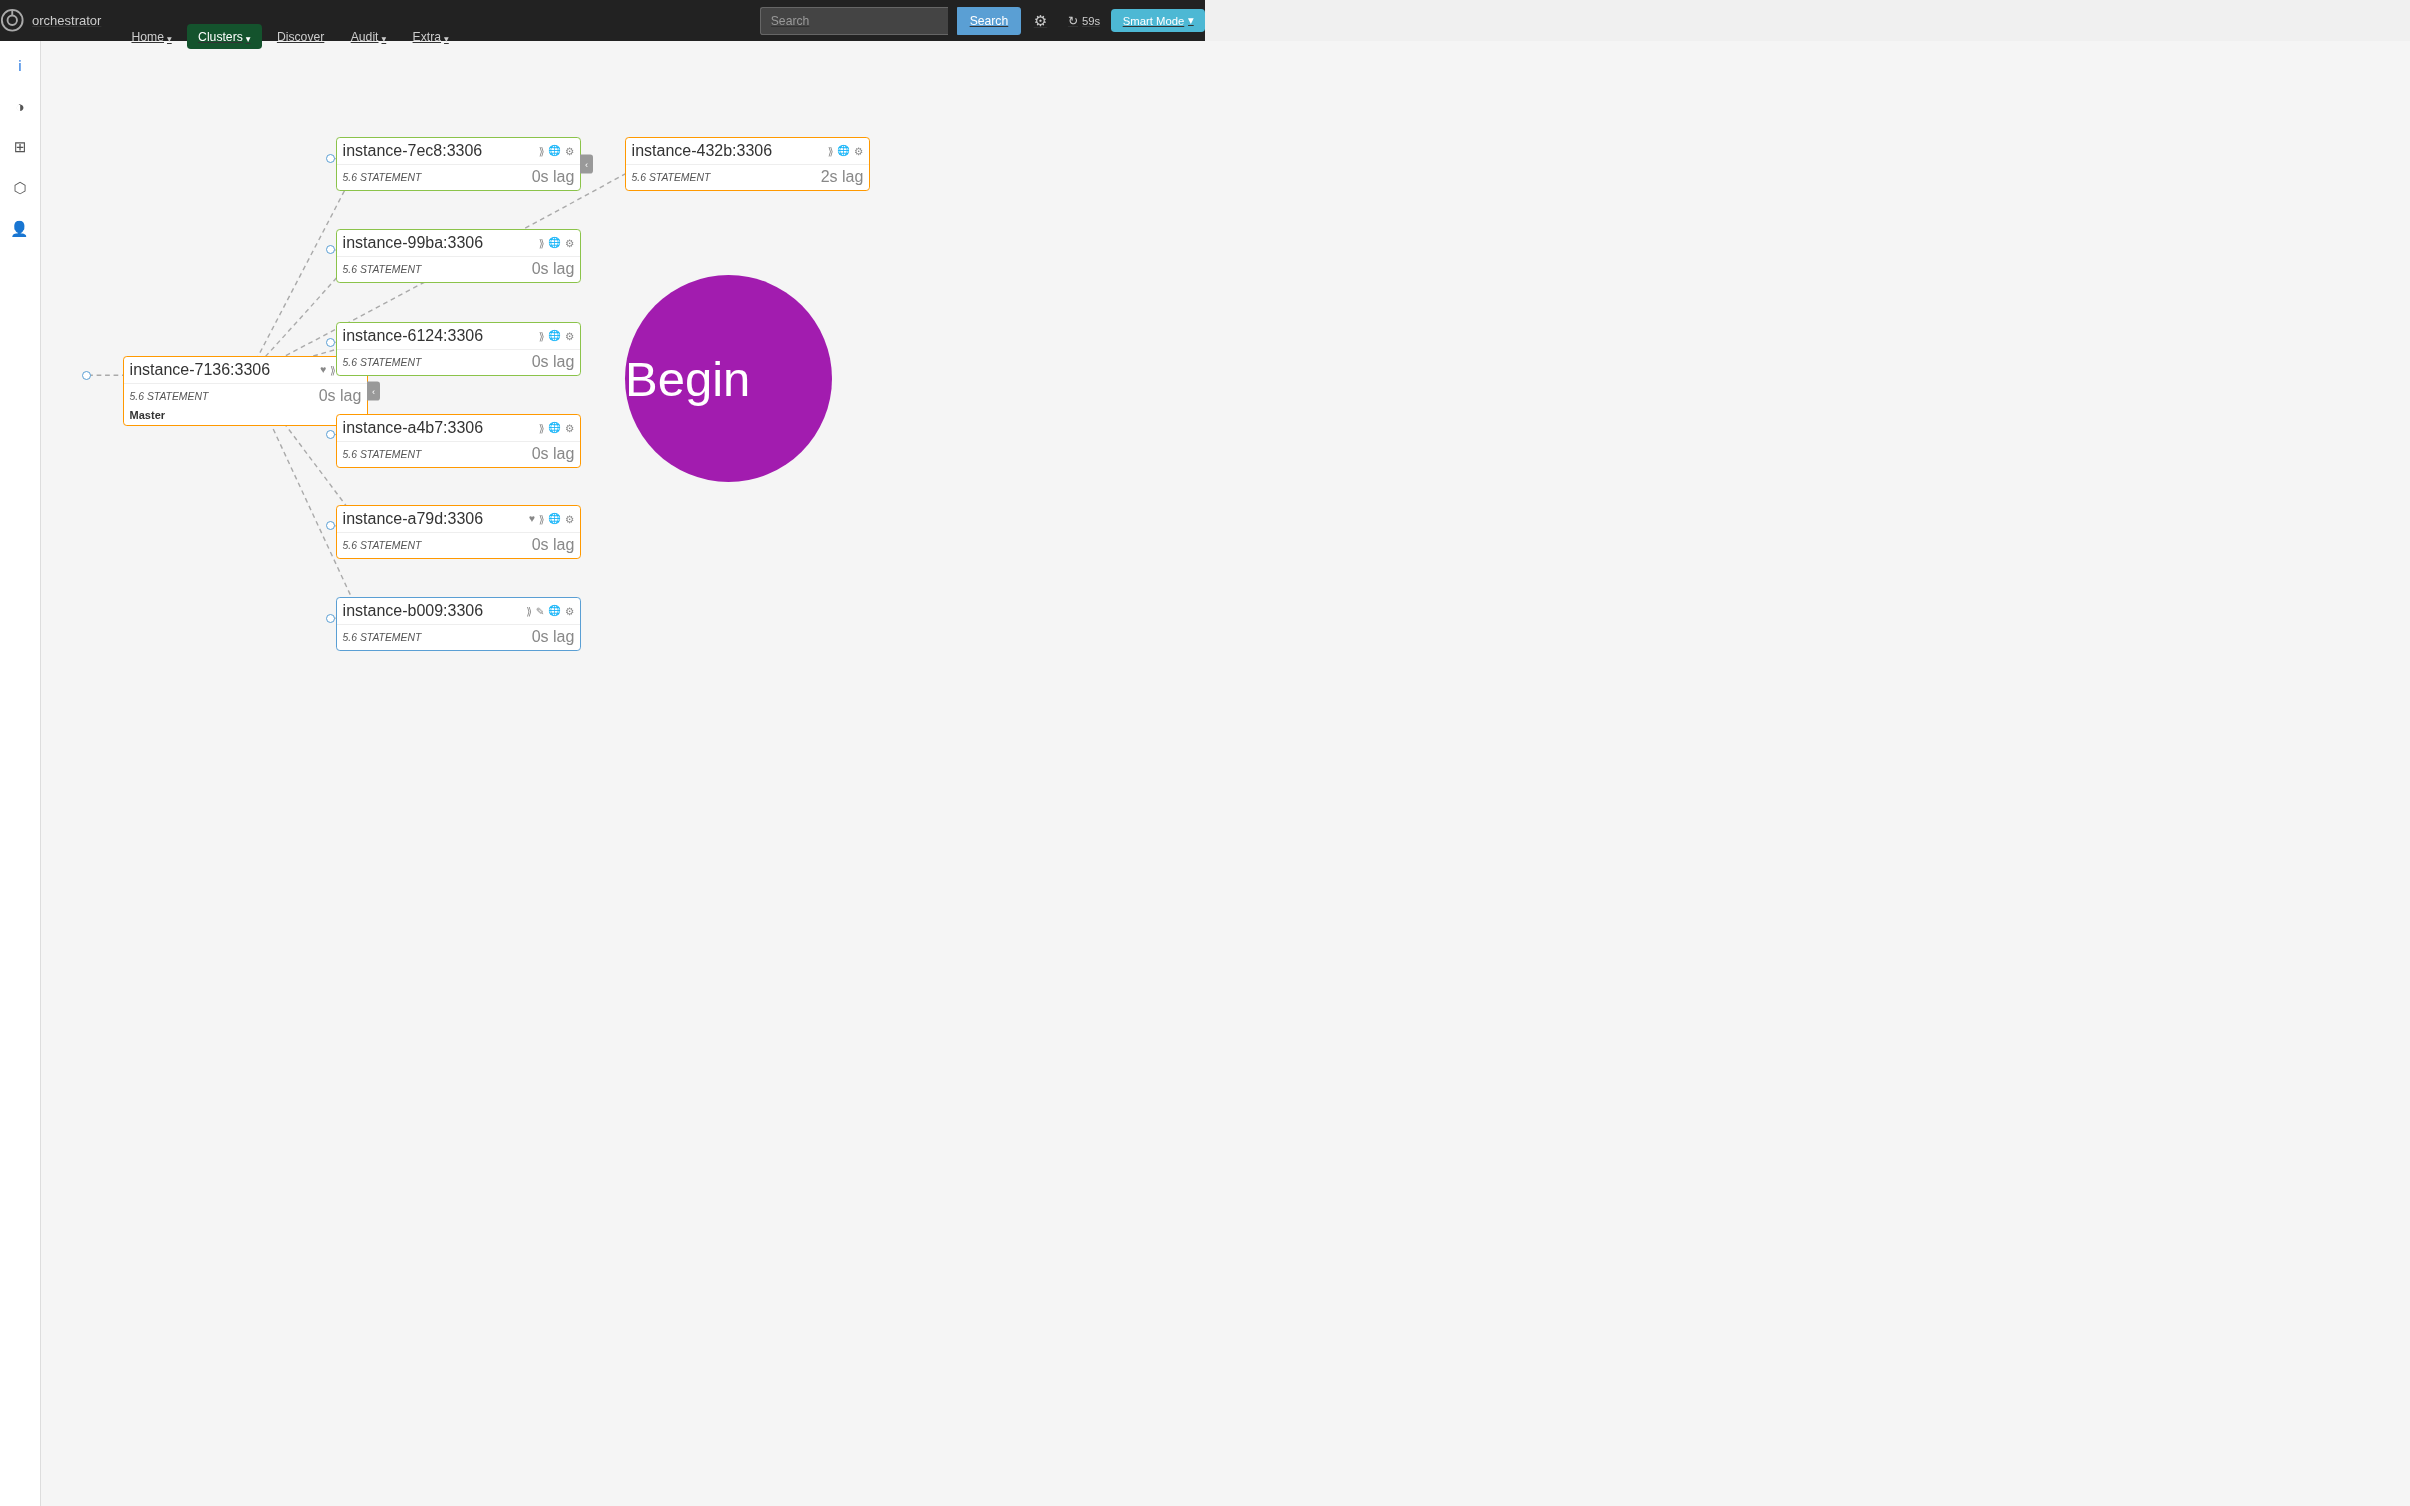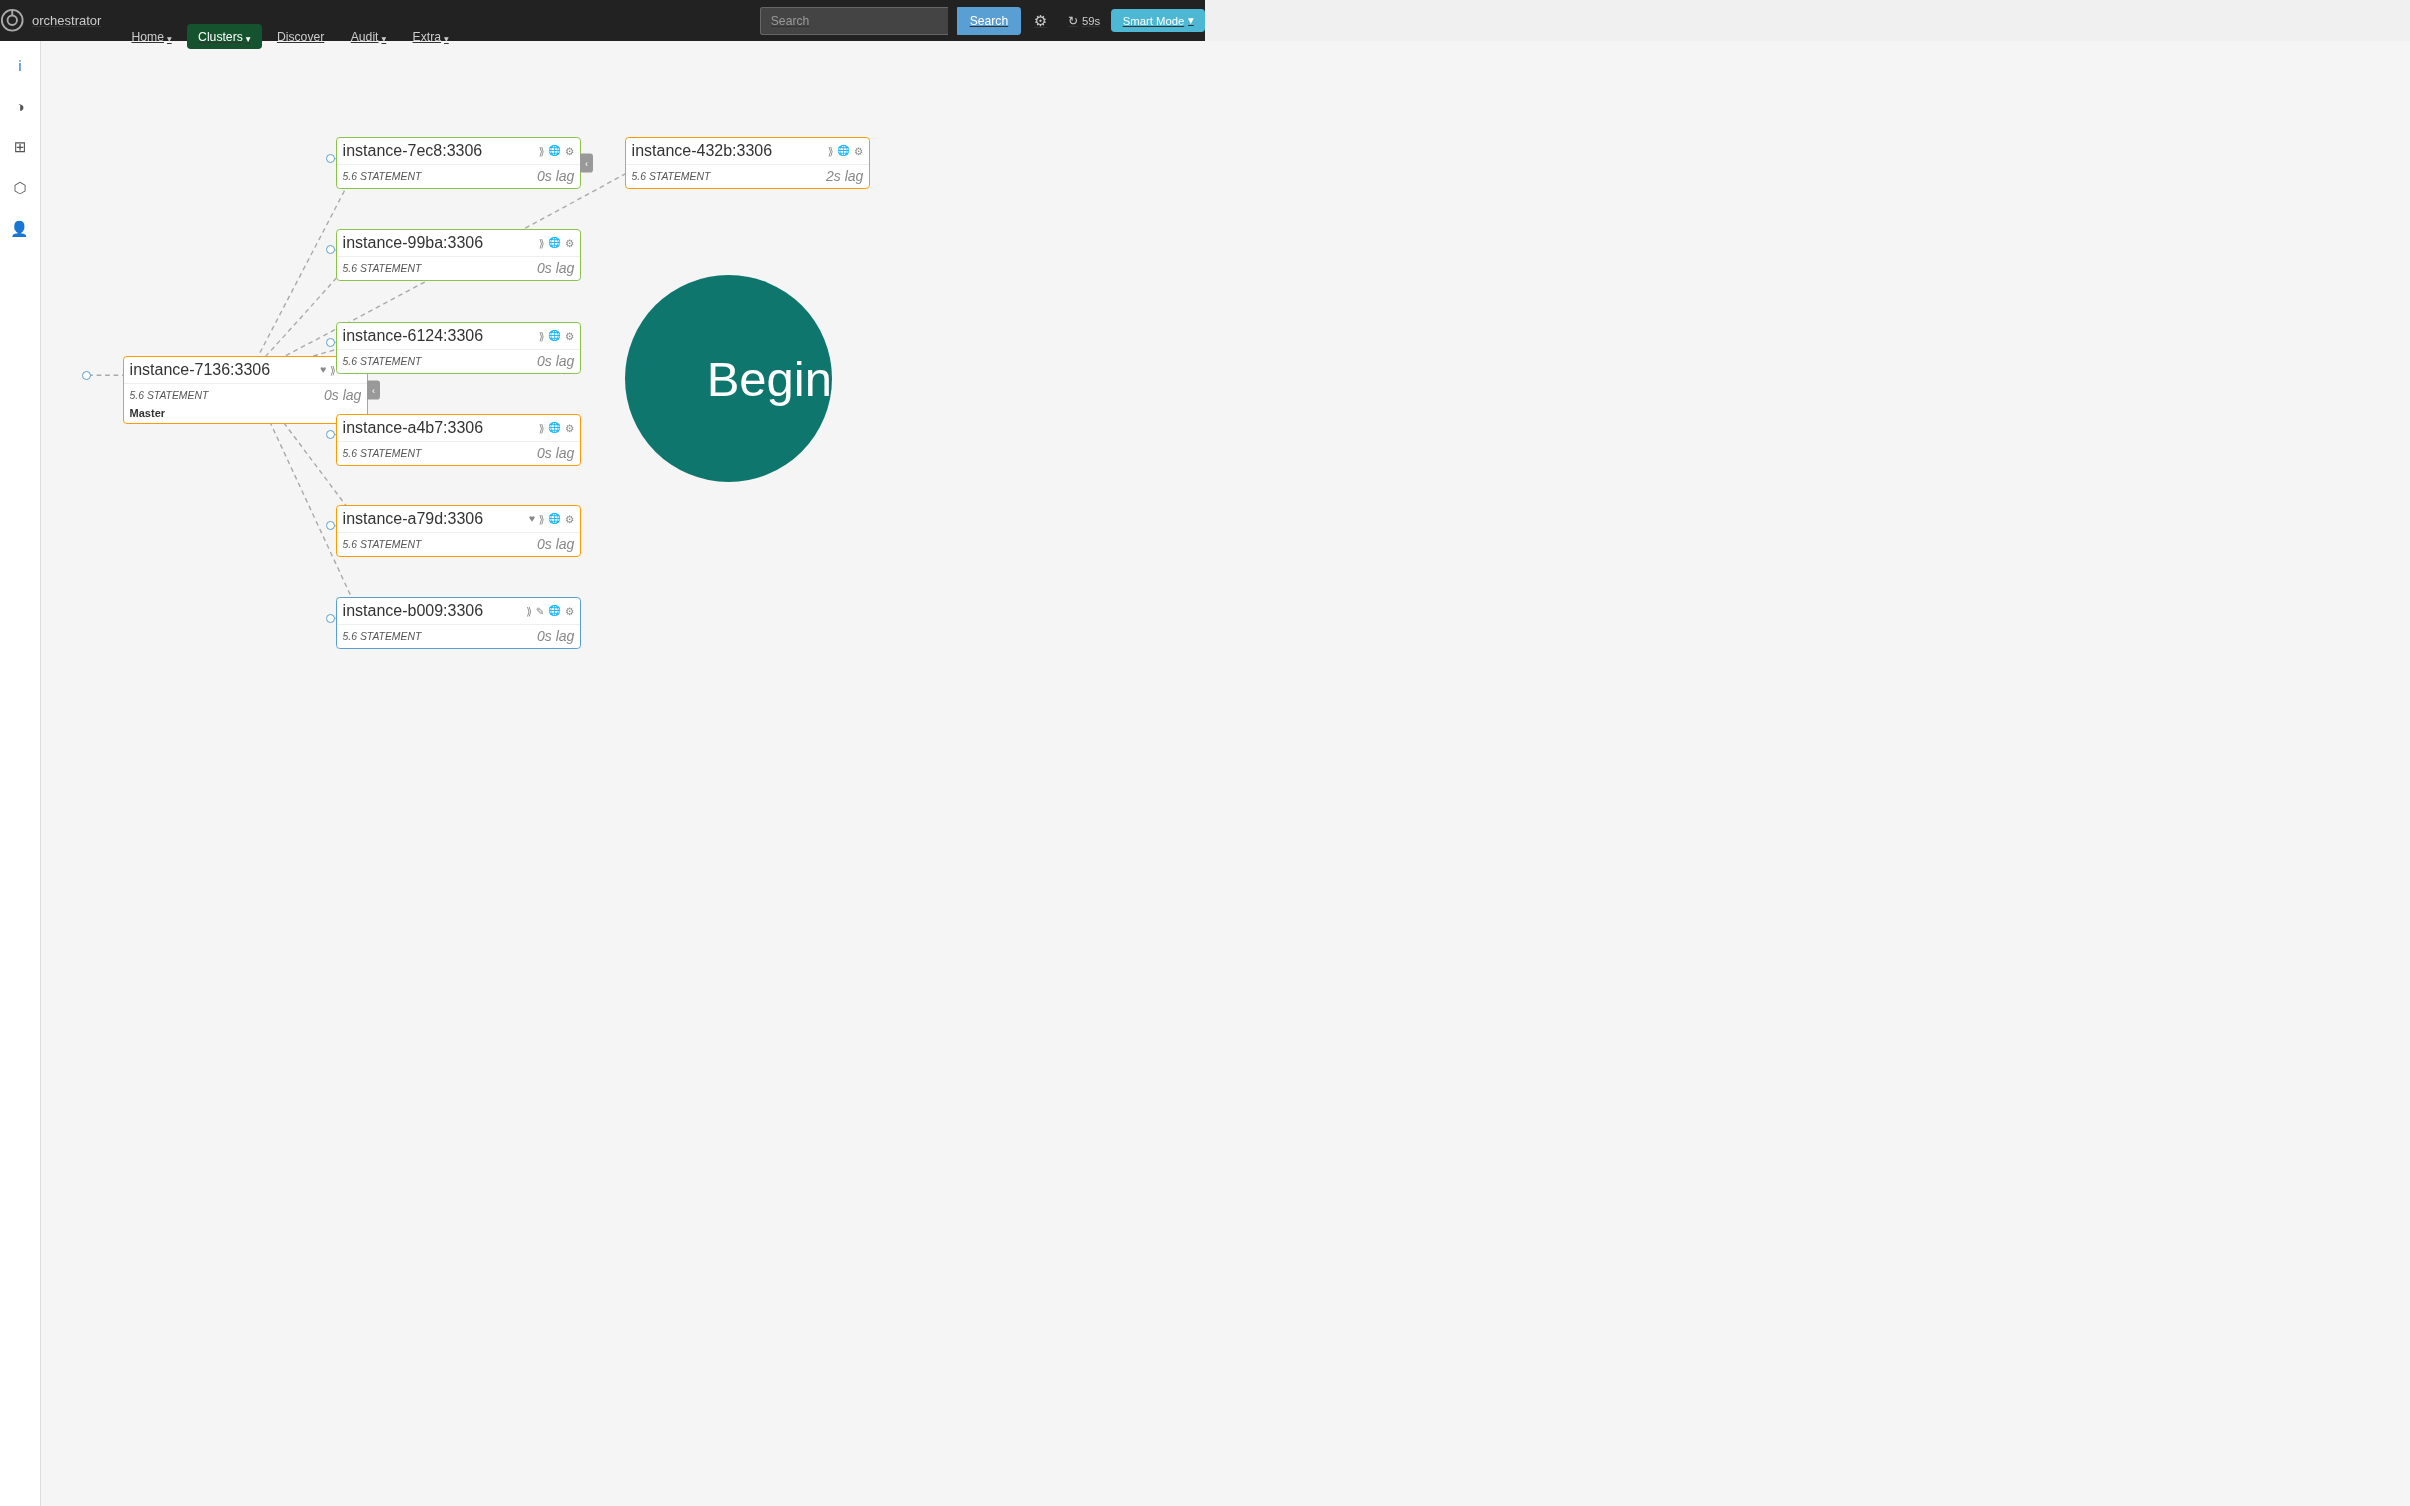--- a/index.html
+++ b/index.html
@@ -193,22 +193,21 @@
       padding: 3.8px 5.6px;
       align-items: center;
     }
     .node-version {
       color: #555;
       font-size: 10.4px;
       font-style: italic;
     }
     .node-lag {
       color: #888;
-      font-size: 14px;
-      font-style: italic;
+      font-size: 16px;
     }
     .node-master-label {
       font-weight: bold;
       font-size: 11px;
       color: #333;
       padding: 0 5.6px 3.8px;
     }
 
     
     .node-collapse-arrow {
@@ -239,24 +238,24 @@
       background: white;
       z-index: 20;
     }
 
     
     .begin-circle {
       position: absolute;
       width: 207px;
       height: 207px;
       border-radius: 50%;
-      background: #0f766e;
-      display: flex;
-      align-items: center;
-      justify-content: flex-end;
+      background: #a21caf;
+      display: flex;
+      align-items: center;
+      justify-content: flex-start;
       cursor: pointer;
     }
     .begin-text {
       color: white;
       font-size: 49px;
       font-weight: 300;
     }
 
     .caret { font-size: 9.4px; }
   </style>

